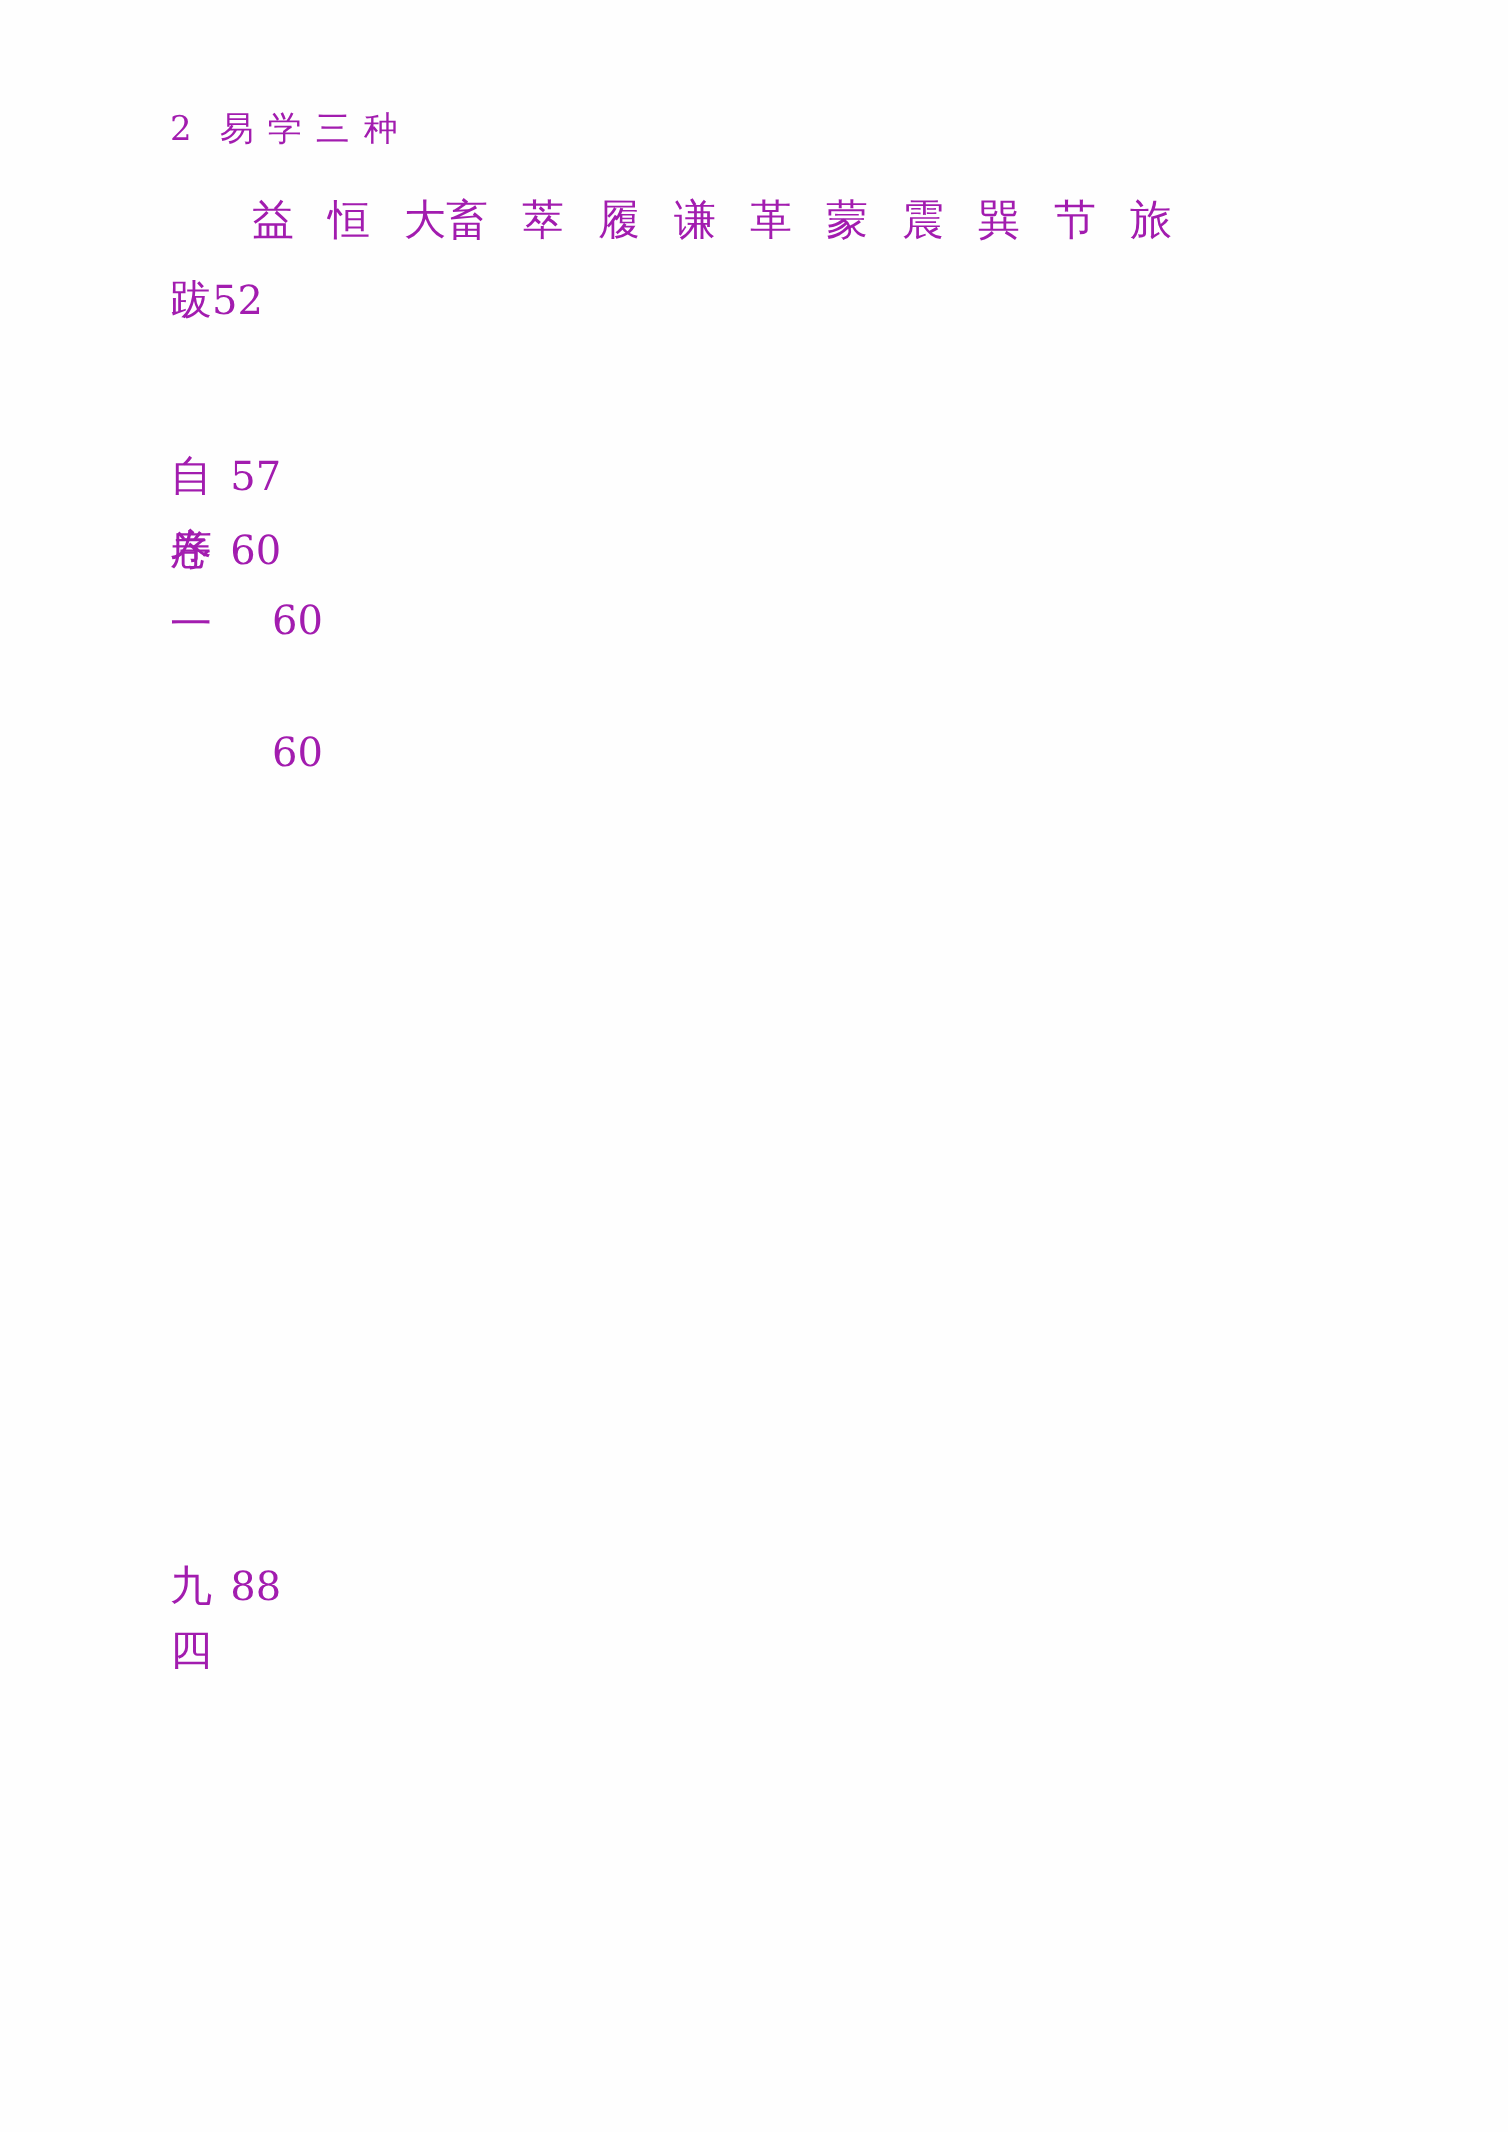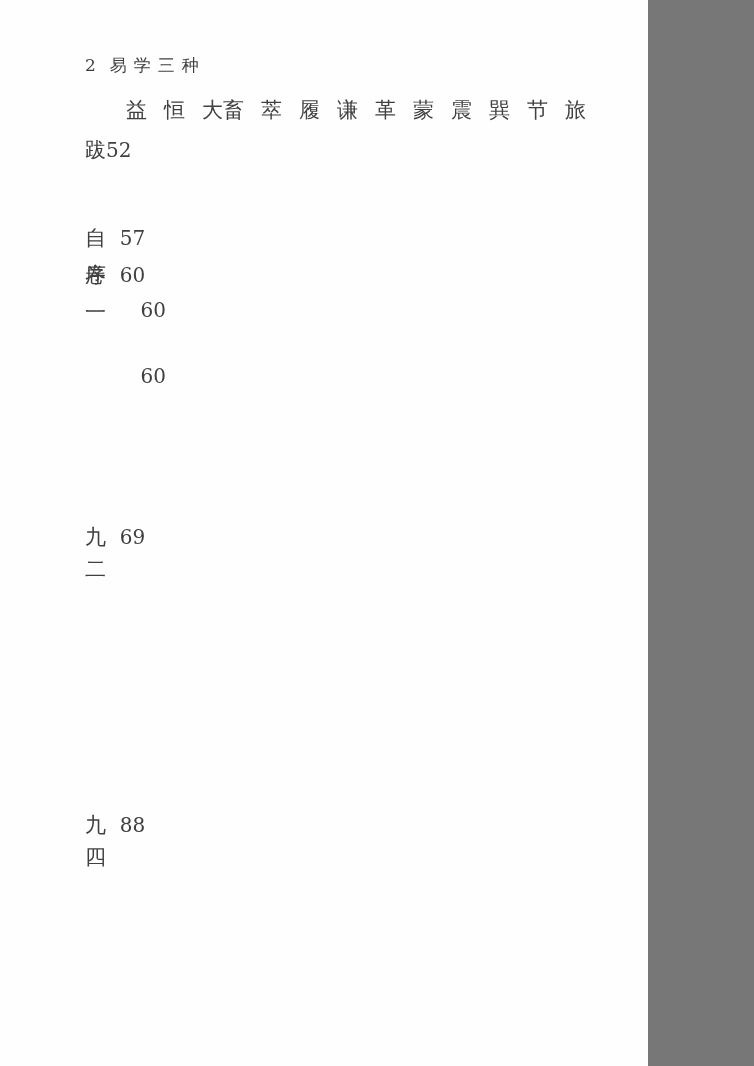--- a/index.html
+++ b/index.html
@@ -1,23 +1,23 @@
 <!DOCTYPE html>
 <html><head>
 <meta charset="utf-8">
 <style>
   html,body{margin:0;padding:0;}
   body{background:#777;}
   .page{
     position:relative;
-    width:648px;height:1066px;
+    width:754px;height:1066px;
     background:#fefefe;
     overflow:hidden;
     font-family:"DejaVu Serif","Liberation Serif",serif;
-    color:#404040;
+    color:#a21caf;
   }
   .content{position:relative;z-index:2;}
   
   .running-header{
     margin:52px 0 0 85px;
     height:26px;line-height:26px;
     font-size:17px;
   }
   .running-header .pnum{margin-right:14px;font-family:"DejaVu Serif",serif;}
   .running-header .btitle{letter-spacing:7px;}
@@ -176,24 +176,20 @@
         <div class="hexgrid">
           <span class="cell">无妄</span>
           <span class="cell">随</span>
           <span class="cell">噬嗑。</span>
           <span class="cell">震</span>
           <span class="cell">益</span>
           <span class="cell">屯</span>
           <span class="cell">颐</span>
           <span class="cell">复。</span>
         </div>
-        <div class="entry-row section-entry">
-          <span class="label">九二</span>
-          <span class="page">69</span>
-        </div>
         <div class="hexgrid">
           <span class="cell">乾。</span>
           <span class="cell">夬</span>
           <span class="cell">大有</span>
           <span class="cell">大壮</span>
           <span class="cell">小畜</span>
           <span class="cell">需</span>
           <span class="cell">大畜</span>
           <span class="cell">泰</span>
         </div>

